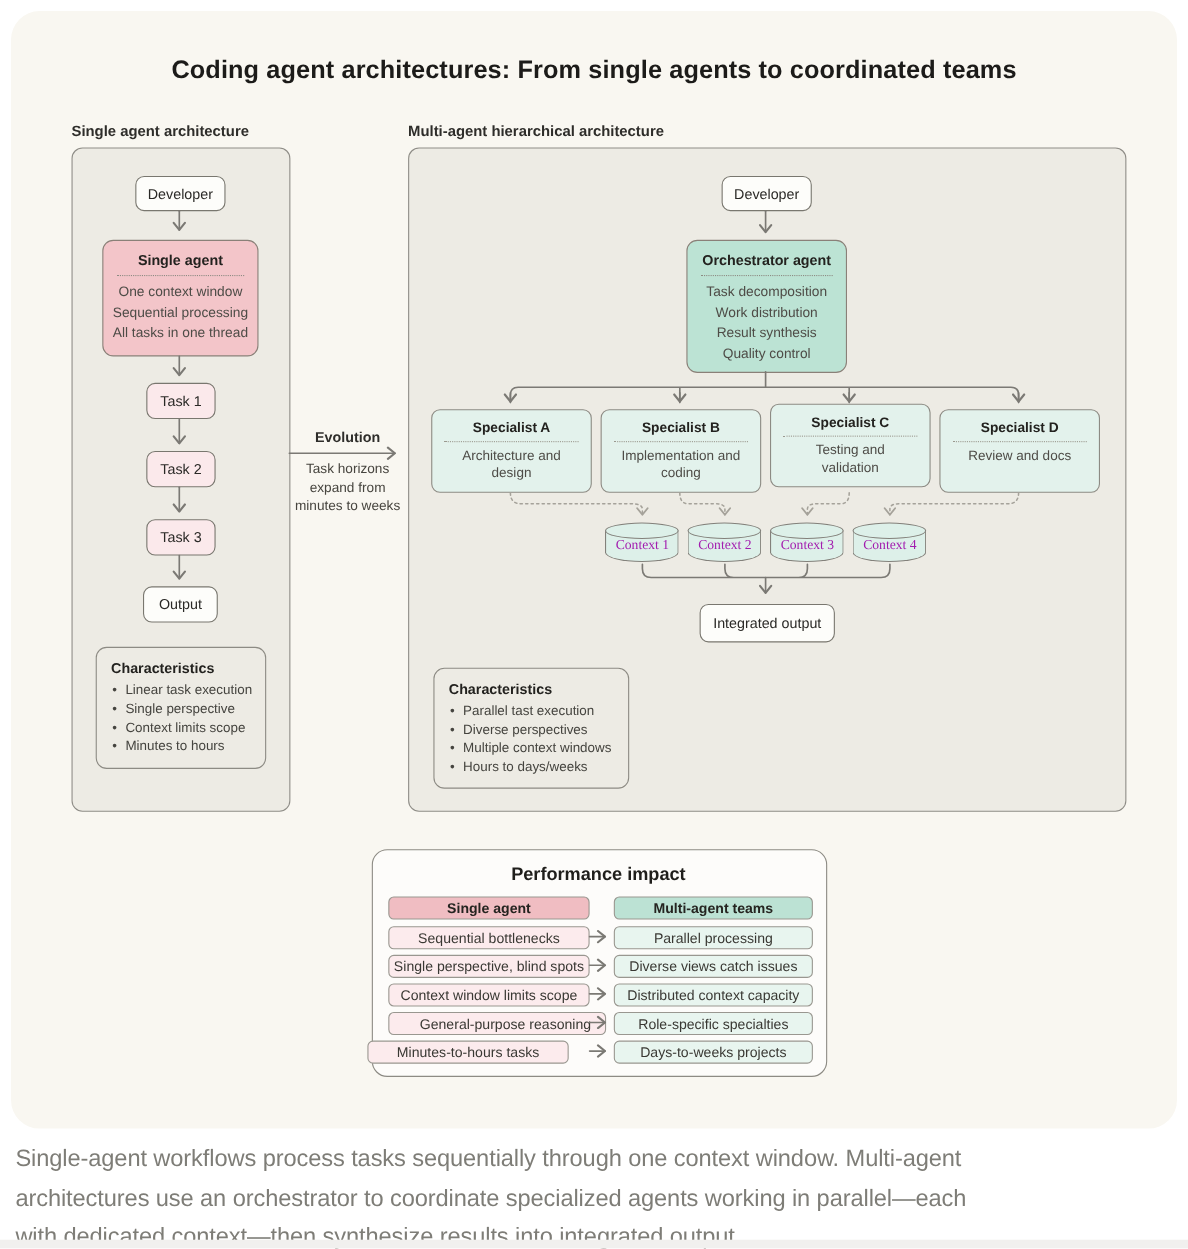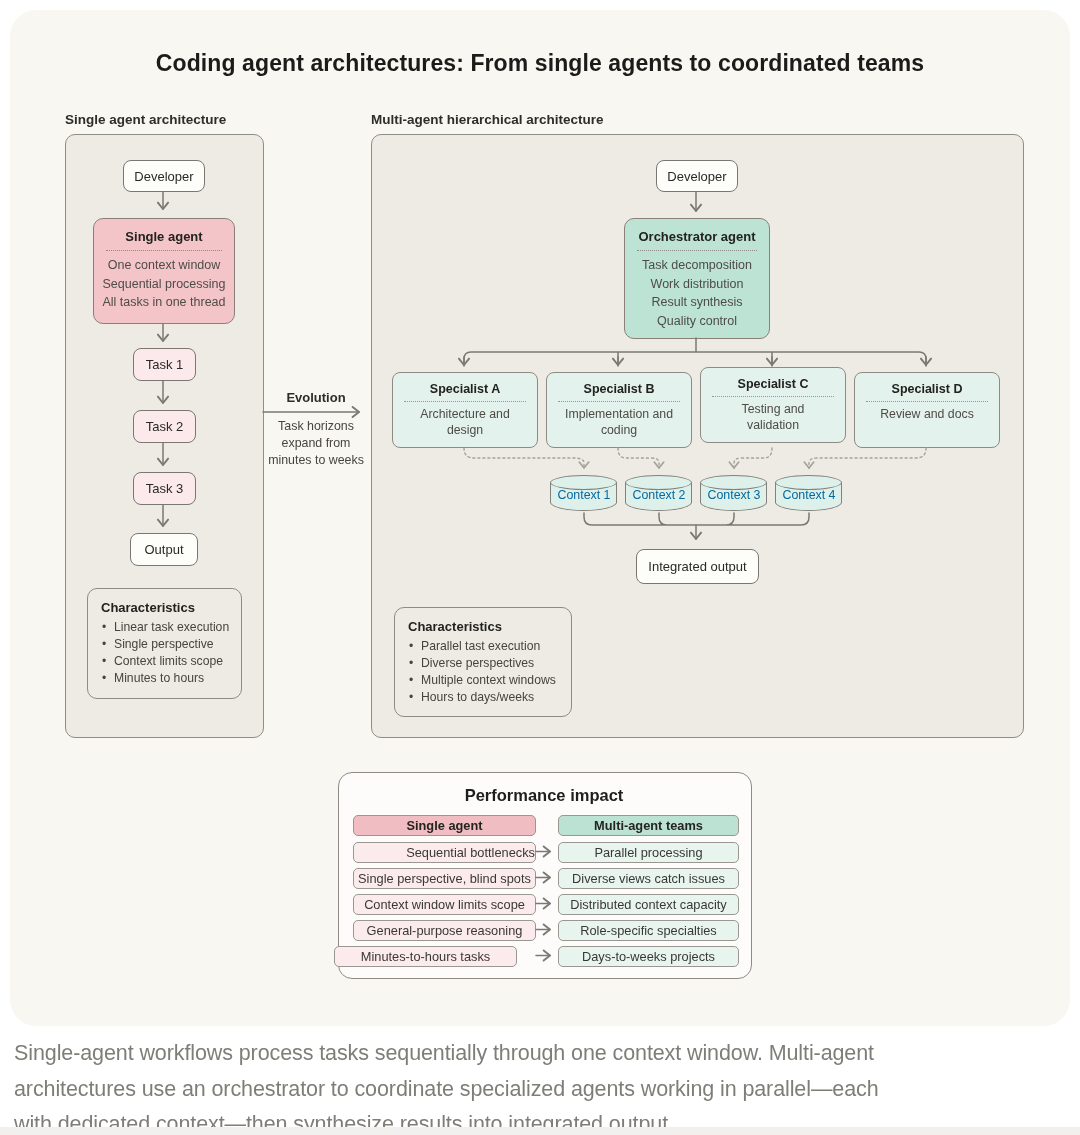--- a/index.html
+++ b/index.html
@@ -25,21 +25,21 @@
   .chars{border:1.4px solid #8d8b84;border-radius:10px;background:transparent;}
   .chars .ch-title{font-size:13px;font-weight:bold;color:#23221f;padding:11px 0 4px 13px;}
   .chars ul{margin:0;padding:0 8px 0 26px;list-style:none;}
   .chars li{font-size:12.2px;color:#45443f;line-height:17px;position:relative;}
   .chars li::before{content:"•";position:absolute;left:-12px;color:#45443f;}
   .cyl{width:68px;height:38px;}
   .cyl .cyl-body{position:absolute;top:7px;left:0;width:65px;height:28px;background:#ddf0e9;
        border:1.4px solid #83817b;border-top:none;border-radius:0 0 34px 34px / 0 0 9px 9px;}
   .cyl .cyl-top{position:absolute;top:0;left:0;width:65px;height:13px;background:#ddf0e9;
        border:1.4px solid #83817b;border-radius:50%;}
-  .cyl .cyl-label{position:absolute;top:13px;left:0;width:68px;text-align:center;font-size:12.4px;color:#0369a1;}
+  .cyl .cyl-label{position:absolute;top:13px;left:0;width:68px;text-align:center;font-size:12.4px;color:#a21caf;font-family:Liberation Serif, serif;}
   .evo-label{font-size:13px;font-weight:bold;color:#2e2d2a;text-align:center;}
   .evo-desc{font-size:12.4px;color:#47453f;text-align:center;line-height:17px;}
   .perf-card{background:#fdfcfa;border:1.4px solid #8d8b84;border-radius:14px;}
   .perf-title{text-align:center;font-size:16.5px;font-weight:600;color:#1f1e1b;}
   .pill{position:absolute;height:19px;border:1.3px solid #999790;border-radius:5px;
         display:flex;align-items:center;justify-content:center;font-size:12.8px;color:#393833;}
   .pill.hdr{font-weight:bold;color:#252420;}
   .hdr-pink{background:#f0bdc2;}
   .hdr-green{background:#bce2d4;}
   .row-pink{background:#fcebed;}
@@ -176,39 +176,39 @@
 <div class="abs perf-card" style="left:338px;top:772px;width:412px;height:205px;"></div>
 <div class="abs perf-title" style="left:338px;top:786px;width:412px;">Performance impact</div>
 
 <div class="pill hdr hdr-pink" style="left:353px;top:815px;width:181px;">
     <span>Single agent</span>
   </div>
 <div class="pill hdr hdr-green" style="left:558px;top:815px;width:179px;">
     <span>Multi-agent teams</span>
   </div>
 
-<div class="pill row-pink" style="left:353px;top:842px;width:181px;justify-content:flex-end;">
+<div class="pill row-pink" style="left:353px;top:842px;width:181px;">
     <span>Sequential bottlenecks</span>
   </div>
 <div class="pill row-green" style="left:558px;top:842px;width:179px;">
     <span>Parallel processing</span>
   </div>
 <div class="pill row-pink" style="left:353px;top:868px;width:181px;">
     <span>Single perspective, blind spots</span>
   </div>
 <div class="pill row-green" style="left:558px;top:868px;width:179px;">
     <span>Diverse views catch issues</span>
   </div>
 <div class="pill row-pink" style="left:353px;top:894px;width:181px;">
     <span>Context window limits scope</span>
   </div>
 <div class="pill row-green" style="left:558px;top:894px;width:179px;">
     <span>Distributed context capacity</span>
   </div>
-<div class="pill row-pink" style="left:353px;top:920px;width:181px;">
+<div class="pill row-pink" style="left:353px;top:920px;width:181px;padding-left:15px;">
     <span>General-purpose reasoning</span>
   </div>
 <div class="pill row-green" style="left:558px;top:920px;width:179px;">
     <span>Role-specific specialties</span>
   </div>
 <div class="pill row-pink" style="left:334px;top:946px;width:181px;">
     <span>Minutes-to-hours tasks</span>
   </div>
 <div class="pill row-green" style="left:558px;top:946px;width:179px;">
     <span>Days-to-weeks projects</span>

